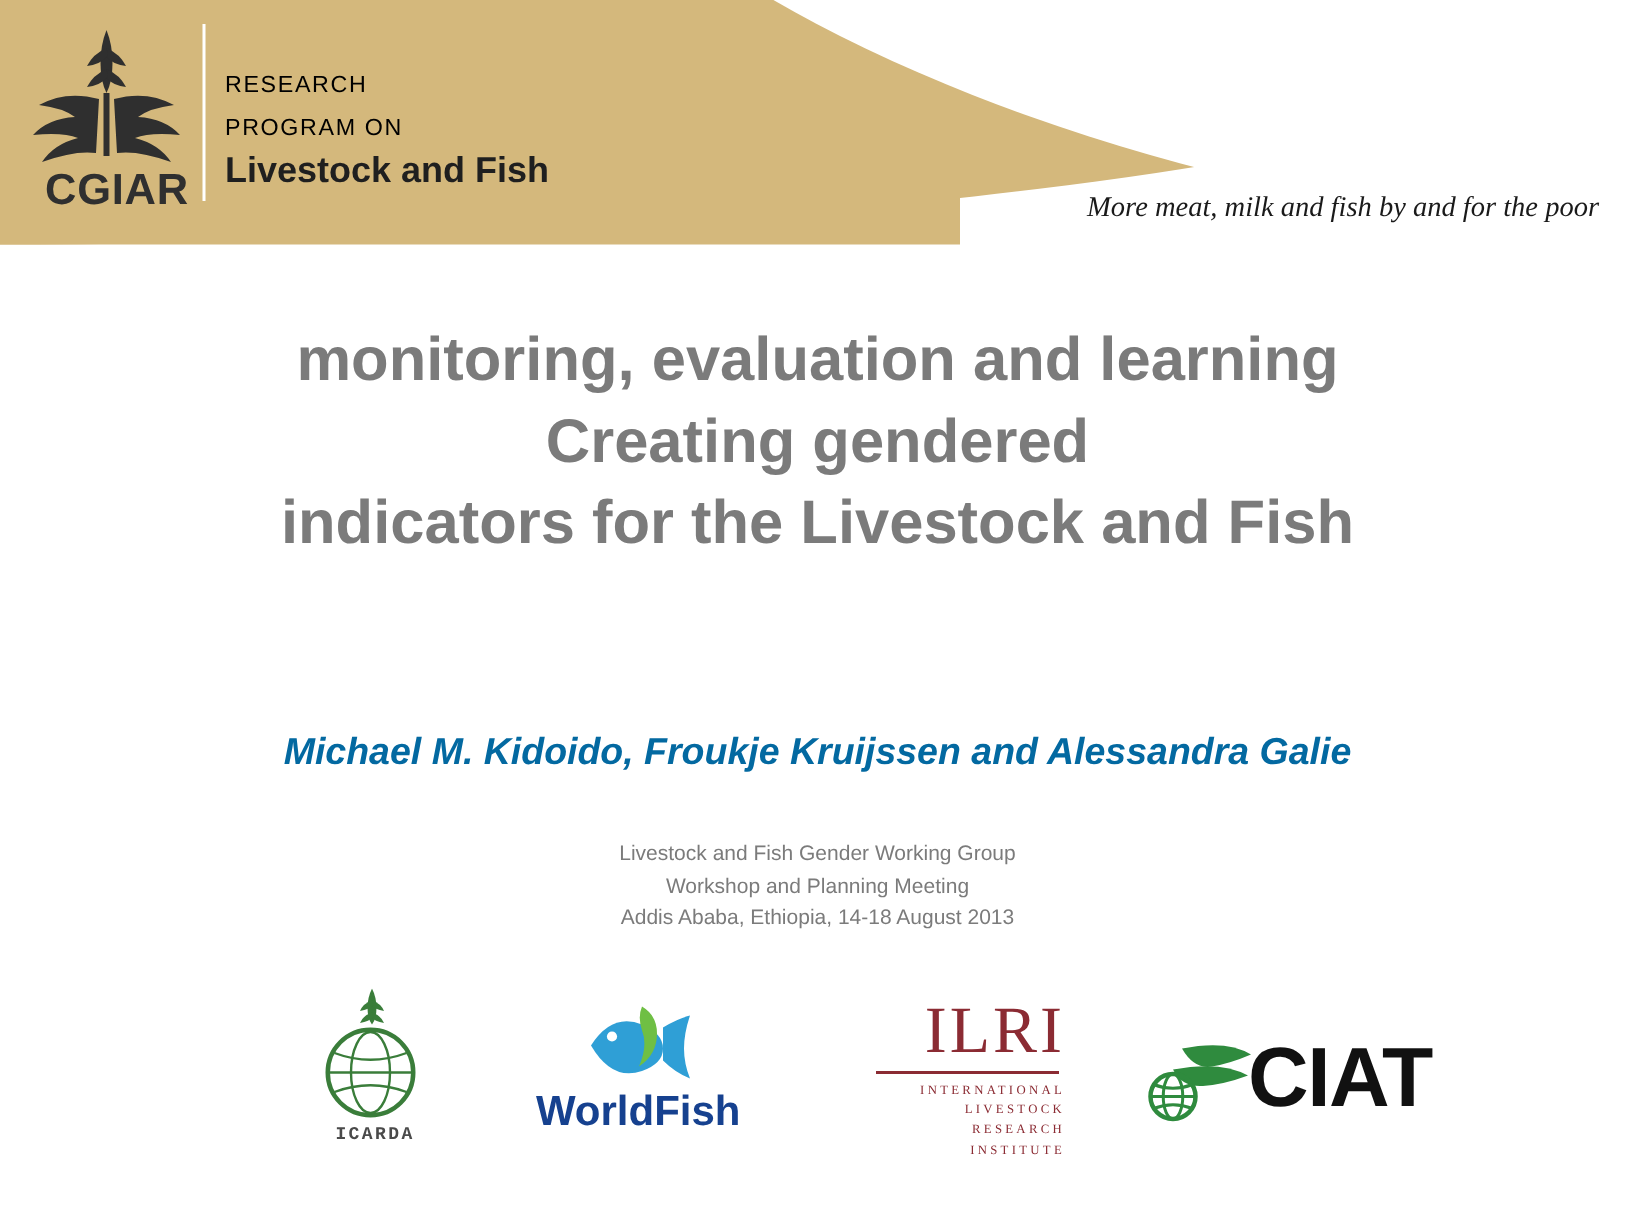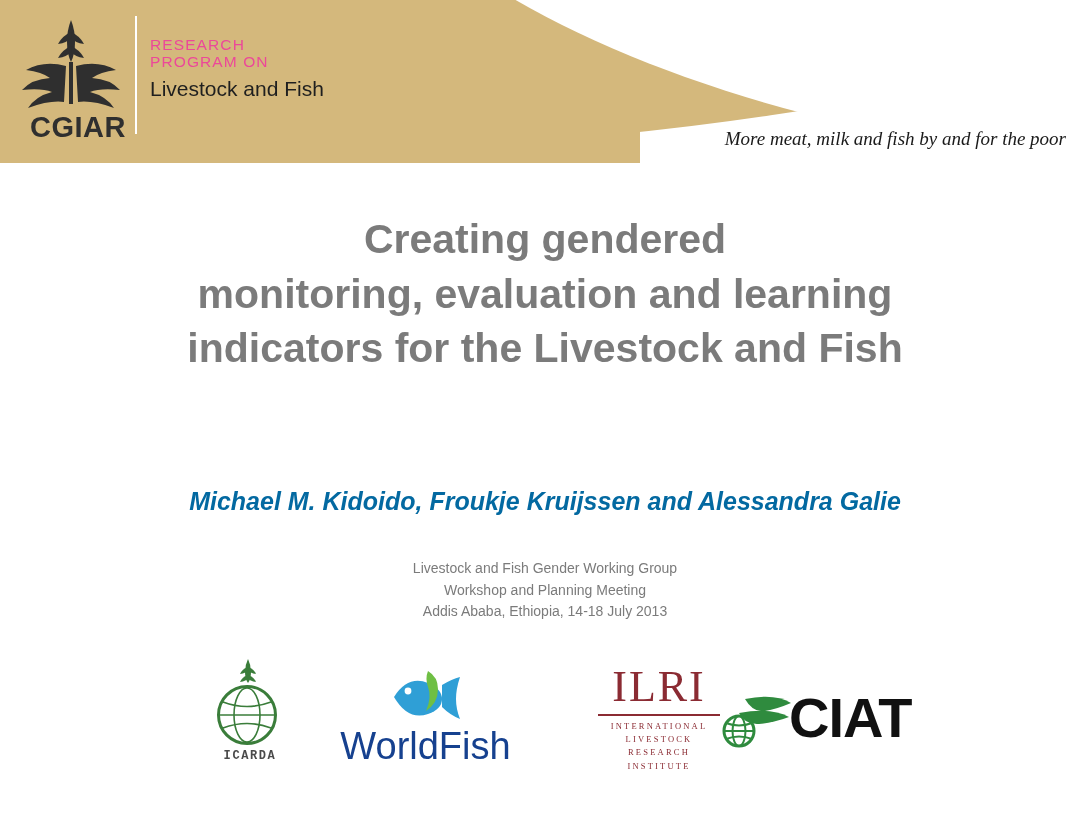--- a/index.html
+++ b/index.html
@@ -81,28 +81,29 @@
   .program-text {
     position: absolute;
     left: 150px;
     top: 36px;
     line-height: 1.12;
   }
   .program-text .l1,
   .program-text .l2 {
     font-size: 15.5px;
     letter-spacing: 1.1px;
-    color: #ec4899;
+    color: #000000;
     font-weight: normal;
+    margin-top: 12px;
   }
   .program-text .l3 {
-    font-size: 21px;
+    font-size: 24px;
     color: #1f1f1f;
     margin-top: 6px;
-    font-weight: normal;
+    font-weight: bold;
   }
   .tagline {
     position: absolute;
     right: 24px;
     top: 128px;
     font-family: "Liberation Serif", serif;
     font-style: italic;
     font-size: 19px;
     color: #1a1a1a;
     white-space: nowrap;
@@ -203,41 +204,41 @@
     top: 12px;
     width: 215px;
     height: 105px;
   }
   .wf-text {
     position: absolute;
     left: 0;
     top: 58px;
     width: 215px;
     text-align: center;
-    font-size: 38px;
-    font-weight: normal;
+    font-size: 28px;
+    font-weight: bold;
     color: #16418f;
     font-family: "Liberation Sans", sans-serif;
   }
   .wf-mark {
     position: absolute;
     left: 70px;
     top: -4px;
     width: 80px;
     height: 62px;
   }
 
   
   .ilri {
     position: absolute;
-    left: 594px;
+    left: 580px;
     top: 10px;
     width: 130px;
     height: 110px;
-    text-align: center;
+    text-align: right;
   }
   .ilri-word {
     font-size: 44px;
     letter-spacing: 2px;
     color: #8b2b33;
     font-family: "Liberation Serif", serif;
     line-height: 1;
   }
   .ilri-rule {
     width: 122px;
@@ -249,21 +250,21 @@
     font-size: 8.5px;
     letter-spacing: 2.2px;
     color: #8b2b33;
     font-family: "Liberation Serif", serif;
     line-height: 1.55;
   }
 
   
   .ciat {
     position: absolute;
-    left: 721px;
+    left: 764px;
     top: 32px;
     width: 240px;
     height: 70px;
   }
   .ciat-word {
     position: absolute;
     left: 68px;
     top: -2px;
     font-size: 56px;
     font-weight: bold;
@@ -312,31 +313,31 @@
   <div class="program-text">
     <div class="l1">RESEARCH</div>
     <div class="l2">PROGRAM ON</div>
     <div class="l3">Livestock and Fish</div>
   </div>
 
   <div class="tagline">More meat, milk and fish by and for the poor</div>
 </div>
 
 <div class="title">
+  <div>monitoring, evaluation and learning</div>
   <div>Creating gendered</div>
-  <div>monitoring, evaluation and learning</div>
   <div>indicators for the Livestock and Fish</div>
 </div>
 
 <div class="authors">Michael M. Kidoido, Froukje Kruijssen and Alessandra Galie</div>
 
 <div class="meeting">
   <div>Livestock and Fish Gender Working Group</div>
   <div>Workshop and Planning Meeting</div>
-  <div>Addis Ababa, Ethiopia, 14-18 July 2013</div>
+  <div>Addis Ababa, Ethiopia, 14-18 August 2013</div>
 </div>
 
 <div class="logos">
 
   <div class="icarda">
     <svg class="icarda-wheat" viewBox="0 0 26 34">
       <g fill="#3a7d3a">
         <path d="M13 0 q3 6 3 13 q0 7 -3 11 q-3 -4 -3 -11 q0 -7 3 -13z"></path>
         <path d="M13 8 q6 2 8 7 q-6 -1 -9 -4z"></path>
         <path d="M13 8 q-6 2 -8 7 q6 -1 9 -4z"></path>

